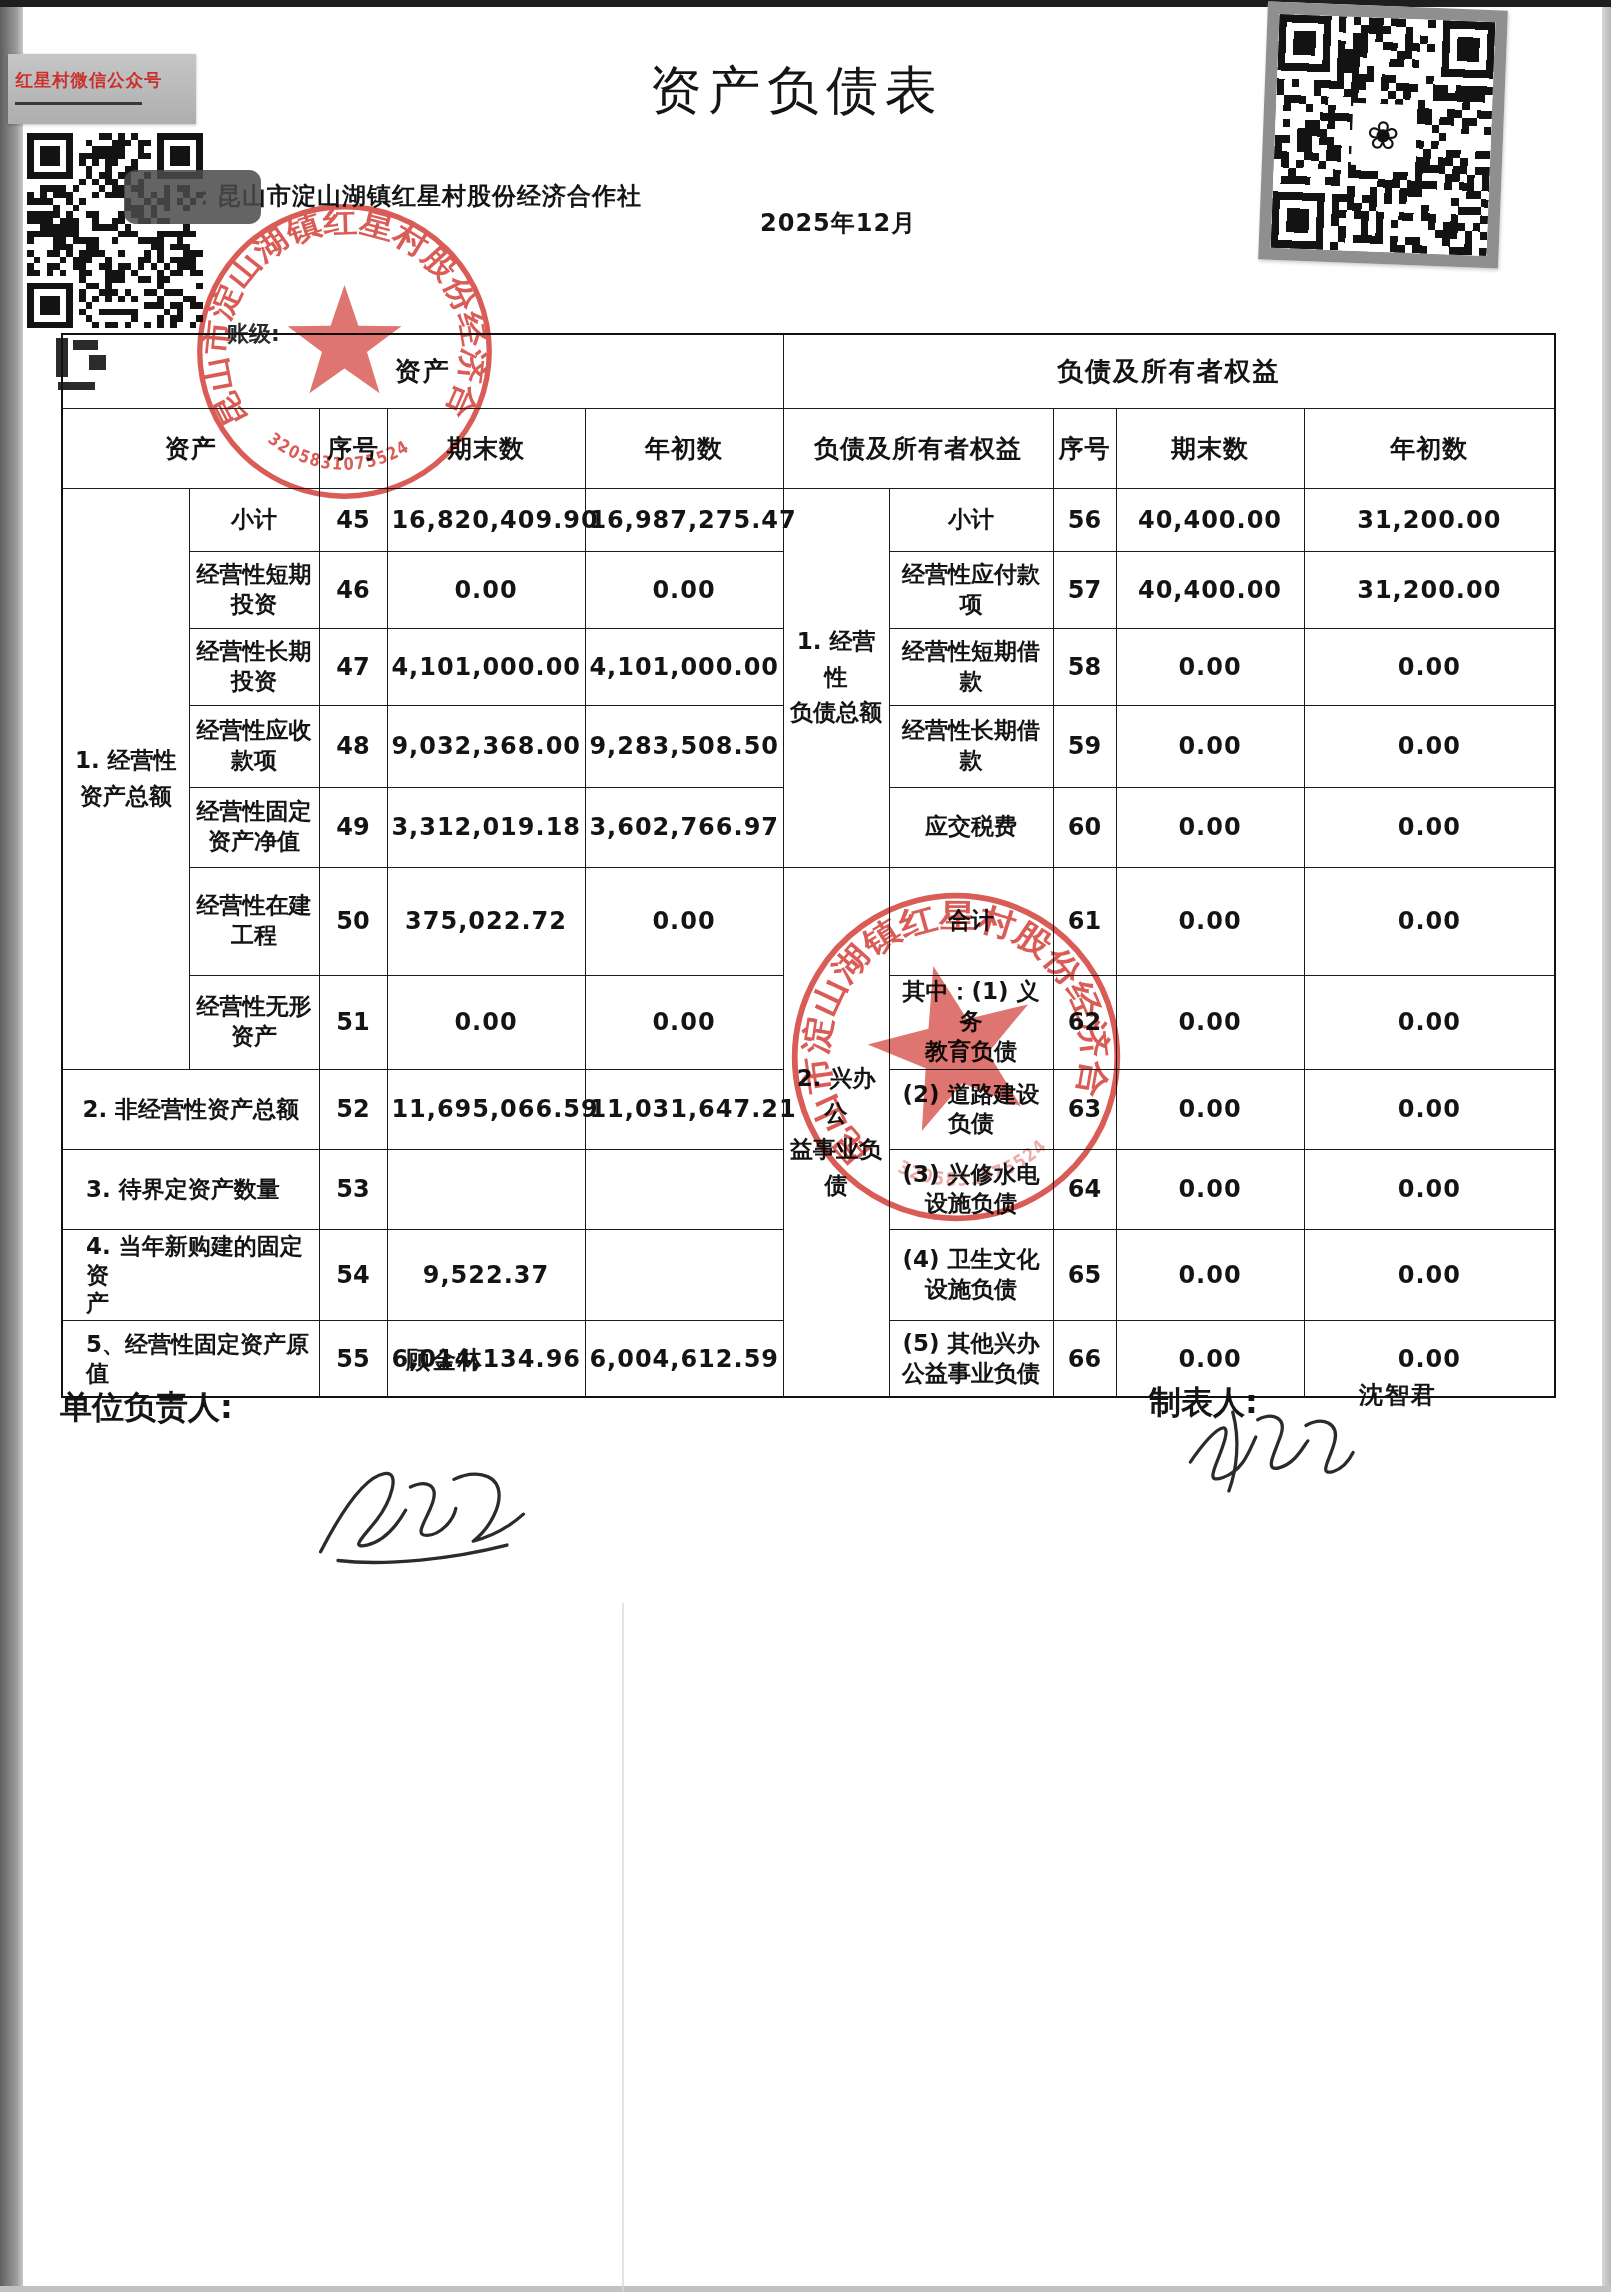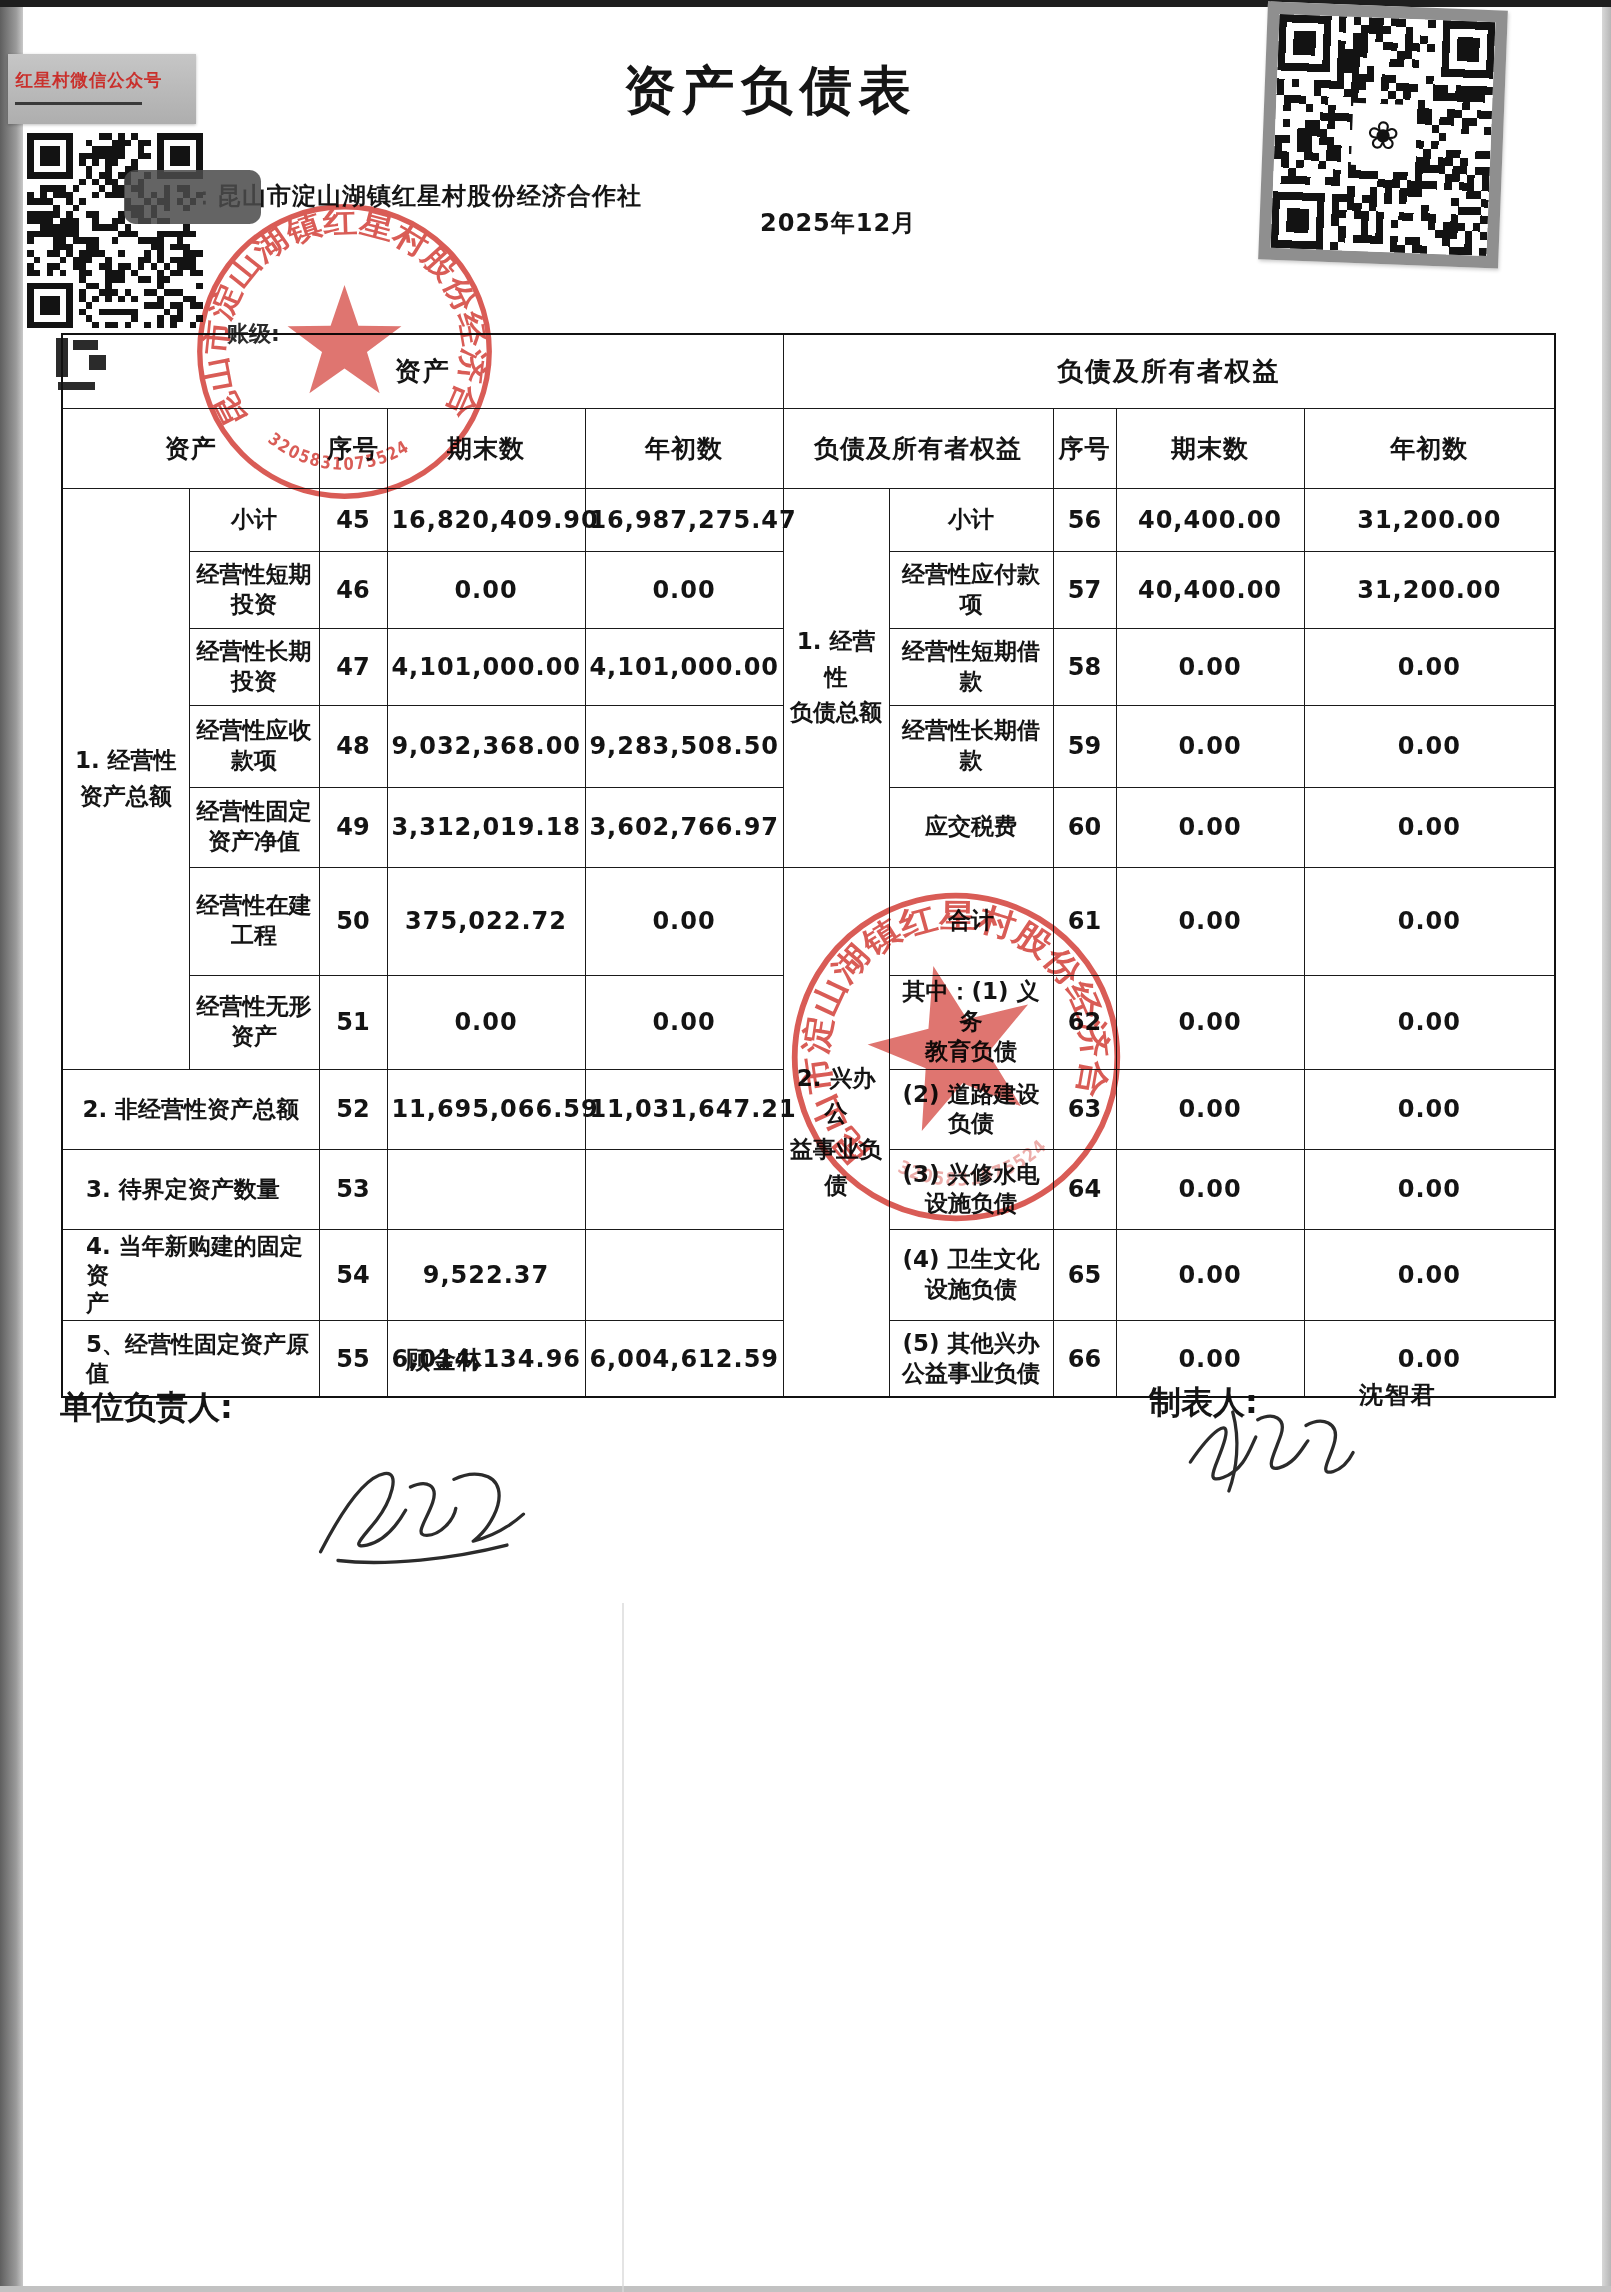--- a/index.html
+++ b/index.html
@@ -12,21 +12,21 @@
   .edge-right{left:1602px;top:0;width:9.7px;height:2292px;background:linear-gradient(90deg,#d8d8d8,#b2b2b2);}
   .edge-bottom{left:0;top:2286px;width:1611px;height:5.8px;background:#c2c2c2;}
   .crease{left:622px;top:1603px;width:1.9px;height:689px;background:#d9d9d9;opacity:.7;}
 
   
   .banner{left:7.7px;top:54px;width:188px;height:70px;background:linear-gradient(180deg,#c6c6c6,#aeaeae);
           box-shadow:0 1px 2.9px rgba(0,0,0,.25);}
   .banner-text{left:7.7px;top:13.5px;font-size:17.4px;font-weight:700;color:#c9302c;position:absolute;letter-spacing:1px;}
   .banner-line{left:7.7px;top:48px;width:127px;height:2.9px;background:#3a3a3a;position:absolute;}
 
-  .doc-title{left:563px;top:56px;width:415px;text-align:center;font-size:52px;font-weight:700;letter-spacing:6.8px;}
+  .doc-title{left:589px;top:56px;width:415px;text-align:center;font-size:52px;font-weight:400;letter-spacing:6.8px;}
   .prepared{left:92px;top:180px;font-size:24px;font-weight:600;letter-spacing:1px;z-index:1;}
   .acct-level{left:227px;top:319px;font-size:22px;font-weight:600;color:#2a2a2a;z-index:1;}
   .period{left:760px;top:207px;font-size:24px;font-weight:600;letter-spacing:1px;}
   .unit{left:1405px;top:188px;font-size:23px;font-weight:600;z-index:1;}
 
   
   .qr-left{left:27px;top:133px;width:176px;height:195px;z-index:3;}
   .qr-blob{left:124px;top:170px;width:137px;height:54px;background:#4a4a4a;border-radius:11.6px;opacity:.86;z-index:4;}
   .qr-right-frame{left:1263px;top:5.8px;width:216px;height:234px;border:12.6px solid #8f8f8f;background:#fff;
                   transform:rotate(2.2deg);z-index:3;box-shadow:1px 1.9px 3.9px rgba(0,0,0,.2);}

